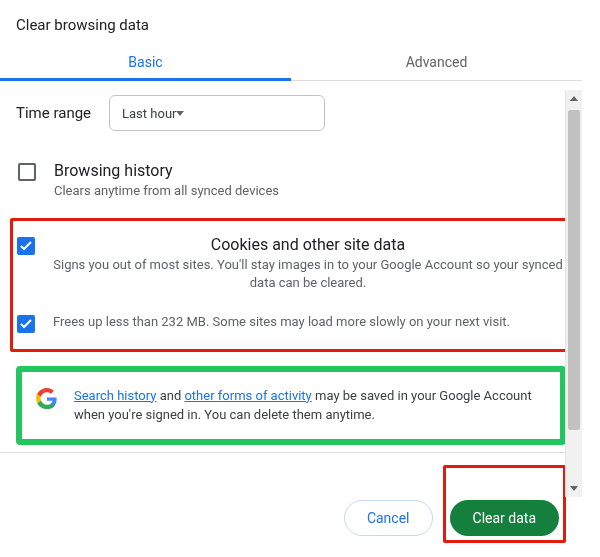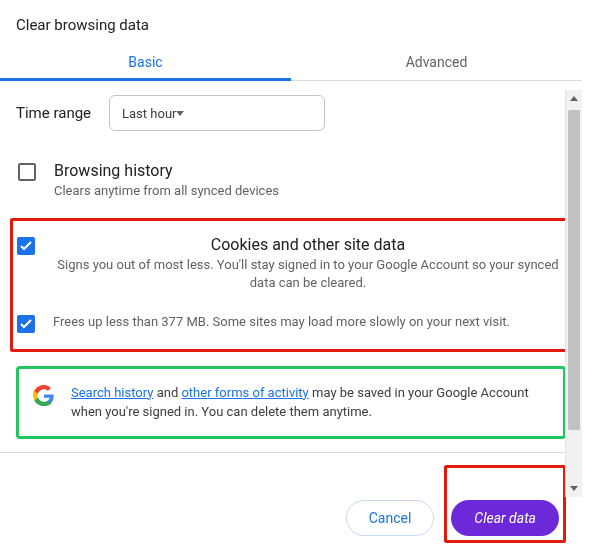--- a/index.html
+++ b/index.html
@@ -122,21 +122,21 @@
     border-radius: 2px;
     padding: 4px 6px 6px 4px;
     margin: 8px -6px 14px -6px;
     text-align: center;
   }
   .highlight-frame .option-block { padding-left: 0; padding-right: 0; }
   .info-box {
     display: flex;
     align-items: flex-start;
     gap: 16px;
-    border: 3px solid #22c55e;
+    border: 6px solid #22c55e;
     border-radius: 4px;
     padding: 14px 14px;
     margin-top: 2px;
     justify-content: flex-end;
   }
   .g-logo {
     width: 22px; height: 22px;
     flex: 0 0 auto;
     margin-top: 2px;
   }
@@ -165,23 +165,22 @@
     justify-content: center;
     border: 1px solid transparent;
     margin-top: 28px;
   }
   .btn-cancel {
     background: #fff;
     color: #1a73e8;
     border-color: #c6d7f3;
   }
   .btn-primary {
-    background: #6d28d9;
+    background: #15803d;
     color: #fff;
-    font-style: italic;
   }
   .primary-wrap {
     border: 3px solid #e31b0c;
     padding: 4px;
     border-radius: 2px;
     display: inline-flex;
   }
   
   .vscroll {
     position: absolute;
@@ -251,32 +250,32 @@
       <div class="highlight-frame">
 
         <div class="option-block">
           <div class="checkbox checked">
             <svg width="12" height="10" viewBox="0 0 12 10">
                 <path d="M1 5 L4 8 L11 1" stroke="#fff" stroke-width="2" fill="none"></path>
               </svg>
           </div>
           <div class="opt-texts">
             <div class="opt-title">Cookies and other site data</div>
-            <div class="opt-desc">Signs you out of most less. You'll stay signed in to your Google Account so your synced data can be cleared.</div>
+            <div class="opt-desc">Signs you out of most sites. You'll stay images in to your Google Account so your synced data can be cleared.</div>
           </div>
         </div>
 
         <div class="option-block">
           <div class="checkbox checked">
             <svg width="12" height="10" viewBox="0 0 12 10">
                 <path d="M1 5 L4 8 L11 1" stroke="#fff" stroke-width="2" fill="none"></path>
               </svg>
           </div>
           <div class="opt-texts">
-            <div class="opt-desc">Frees up less than 377 MB. Some sites may load more slowly on your next visit.</div>
+            <div class="opt-desc">Frees up less than 232 MB. Some sites may load more slowly on your next visit.</div>
           </div>
         </div>
 
       </div>
 
       <div class="info-box">
         <svg class="g-logo" viewBox="0 0 48 48">
           <path fill="#4285F4" d="M45.1 24.5c0-1.6-.1-2.8-.4-4H24v7.3h12c-.2 2-1.6 5-5 7l7.7 6c4.6-4.3 6.4-10.5 6.4-16.3z"></path>
           <path fill="#34A853" d="M24 46c6.5 0 11.9-2.1 15.8-5.8l-7.7-6c-2.1 1.5-5 2.5-8.1 2.5-6.2 0-11.5-4.1-13.4-9.8l-7.9 6.1C6.6 40.7 14.6 46 24 46z"></path>
           <path fill="#FBBC05" d="M10.6 26.9c-.5-1.5-.8-3-.8-4.9s.3-3.4.8-4.9l-7.9-6.1C1 14.6 0 18.2 0 22s1 7.4 2.7 11l7.9-6.1z"></path>

